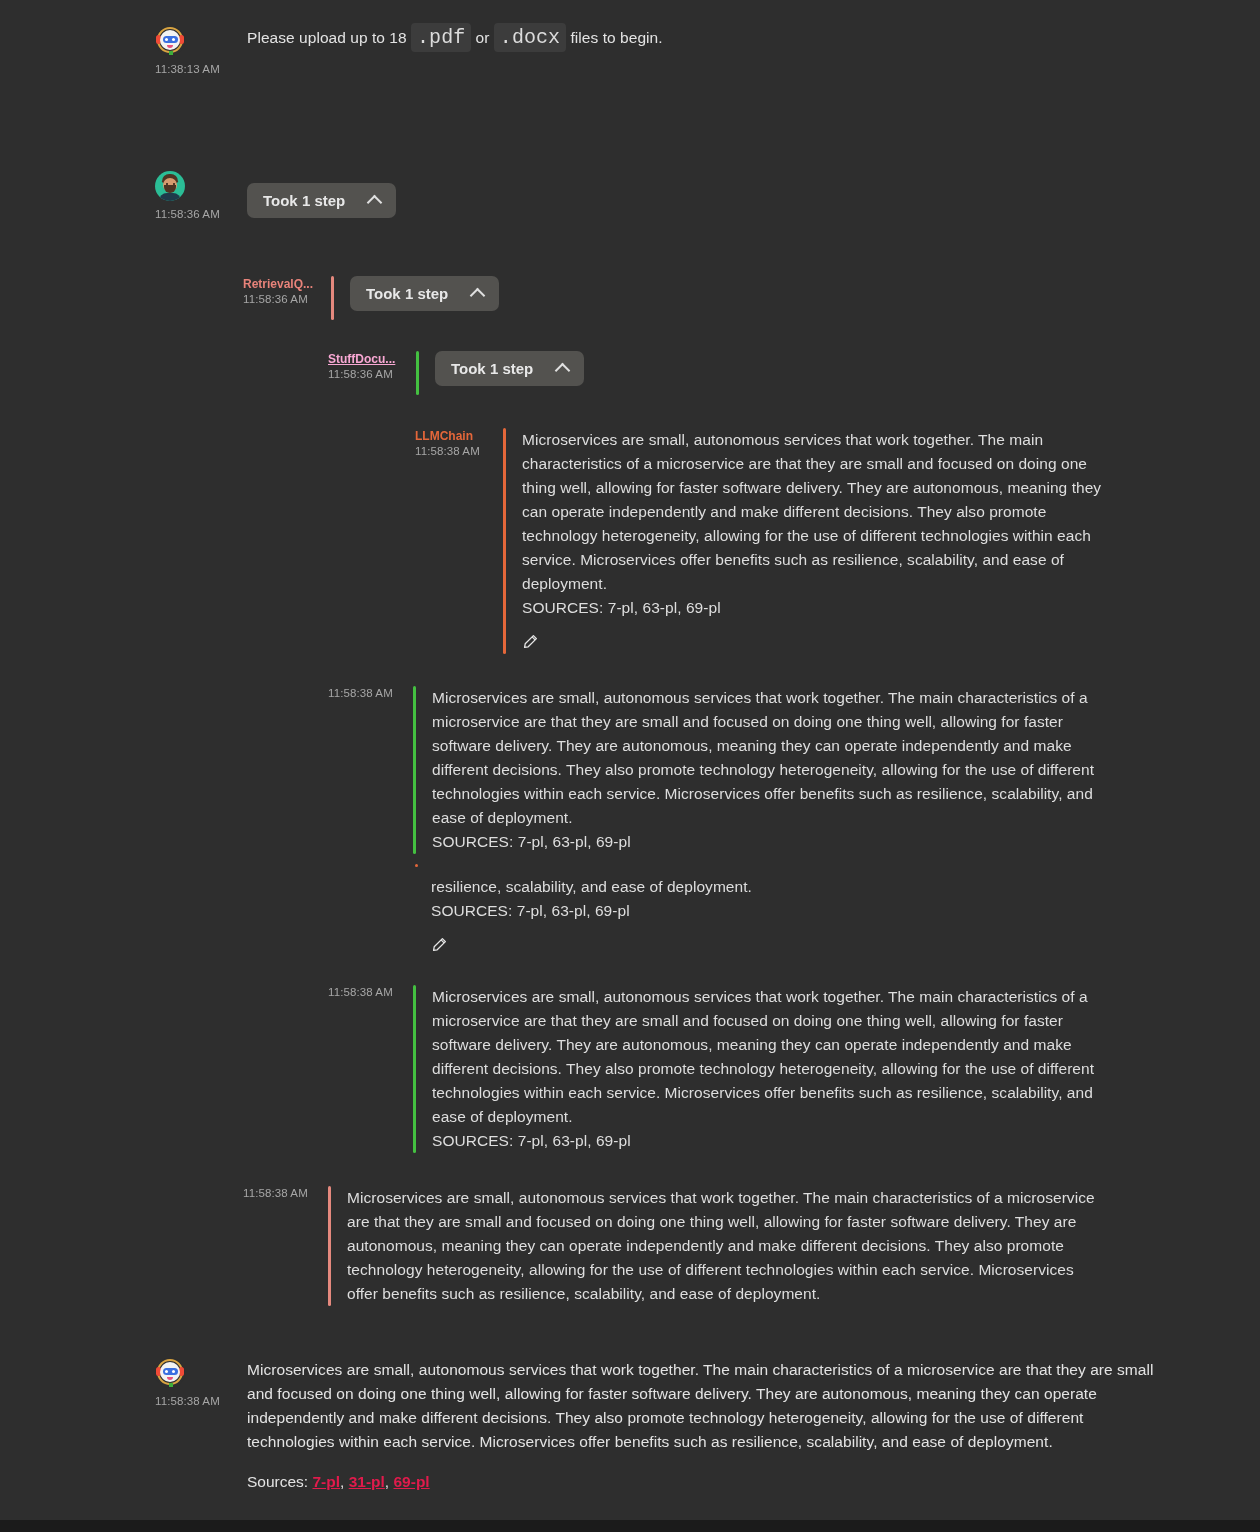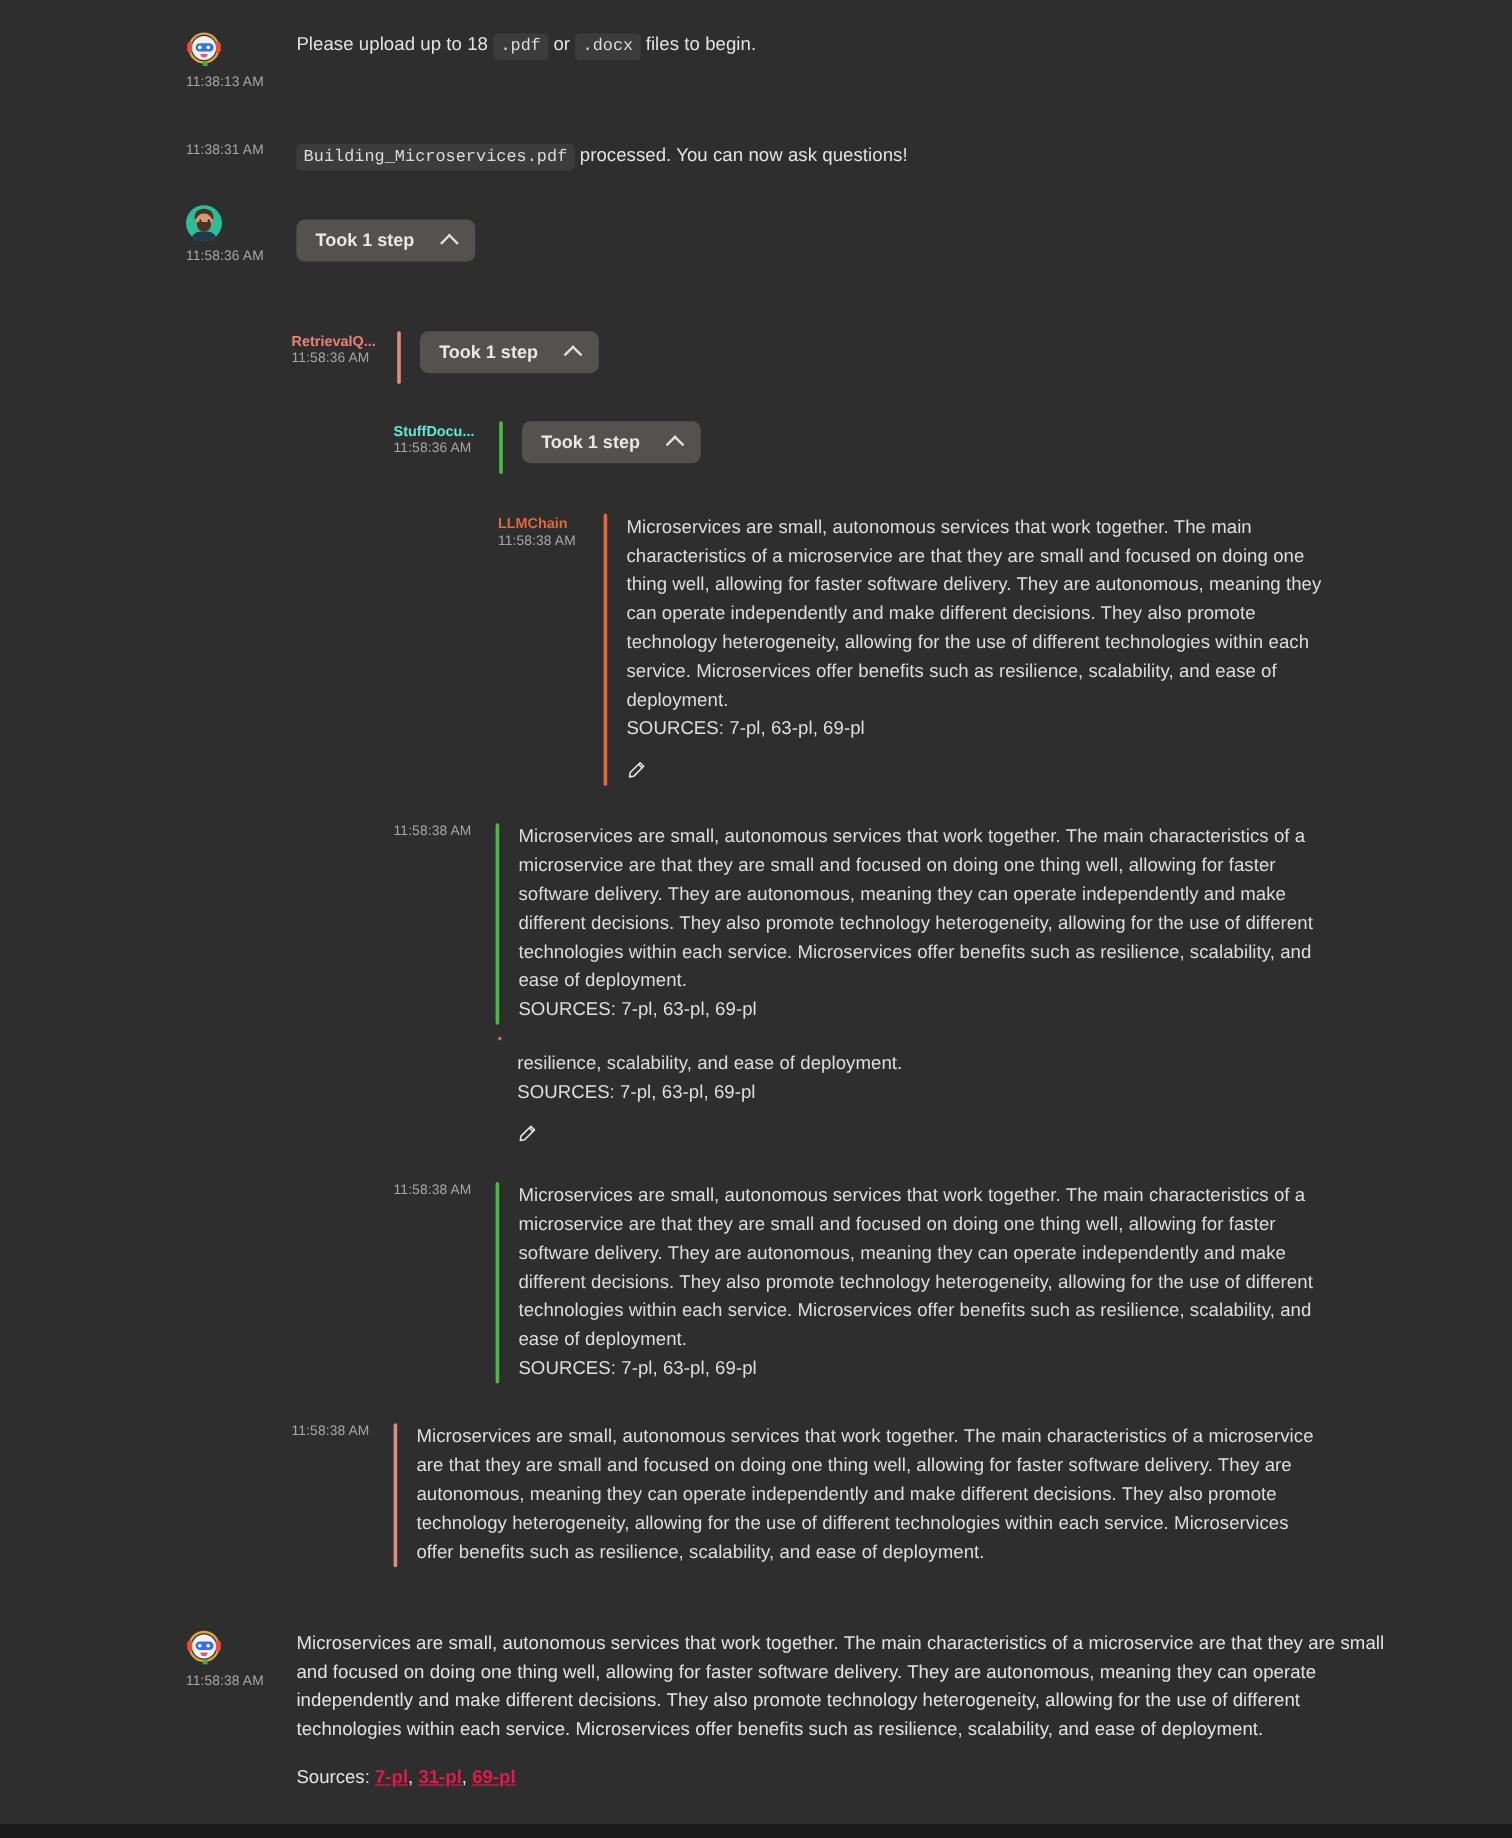--- a/index.html
+++ b/index.html
@@ -142,21 +142,21 @@
     line-height: 24px;
     color: #e3e3e3;
     letter-spacing: 0.05px;
   }
   .msg.bold { font-weight: bold; color: #f1f1f1; }
 
   code.chip {
     font-family: "Liberation Mono", monospace;
     background: #3c3c3c;
     color: #dcdcdc;
-    font-size: 14px;
+    font-size: 20px;
     padding: 3px 6px;
     border-radius: 4px;
   }
 
   
   .step-btn {
     display: inline-flex;
     align-items: center;
     gap: 24px;
     background: #53524f;
@@ -250,28 +250,20 @@
         <span class="mouth"></span>
           <span class="nub"></span>
       </span>
       <div class="ts">11:38:13 AM</div>
     </div>
     <div class="body-col">
       <div class="msg"><span>Please upload up to 18 </span><code class="chip">.pdf</code><span> or </span><code class="chip">.docx</code><span> files to begin.</span></div>
     </div>
   </div>
 
-  <div class="row" style="left:155px; top:118px; width:1000px;">
-    <div class="gutter">
-      <div class="ts">11:38:31 AM</div>
-    </div>
-    <div class="body-col">
-      <div class="msg"><code class="chip">Building_Microservices.pdf</code><span> processed. You can now ask questions!</span></div>
-    </div>
-  </div>
 
   <div class="row" style="left:155px; top:171px; width:1000px;">
     <div class="gutter">
       <span class="avatar user">
         <span class="body"></span>
           <span class="hair"></span>
           <span class="face"></span>
         <span class="beard"></span>
           <span class="ueye l"></span>
           <span class="ueye r"></span>
@@ -295,21 +287,21 @@
     <div class="chain-content">
       <button class="step-btn">
         <span>Took 1 step</span>
         <span class="chev"></span>
       </button>
     </div>
   </div>
 
   <div class="chain" style="left:328px; top:351px; width:500px;">
     <div class="chain-label" style="width:88px;">
-      <div class="chain-name" style="color:#5eead4;">StuffDocu...</div>
+      <div class="chain-name" style="color:#f9a8d4;text-decoration:underline;">StuffDocu...</div>
       <div class="ts">11:58:36 AM</div>
     </div>
     <div class="bar" style="background:#44c041; min-height:44px;"></div>
     <div class="chain-content">
       <button class="step-btn">
         <span>Took 1 step</span>
         <span class="chev"></span>
       </button>
     </div>
   </div>

